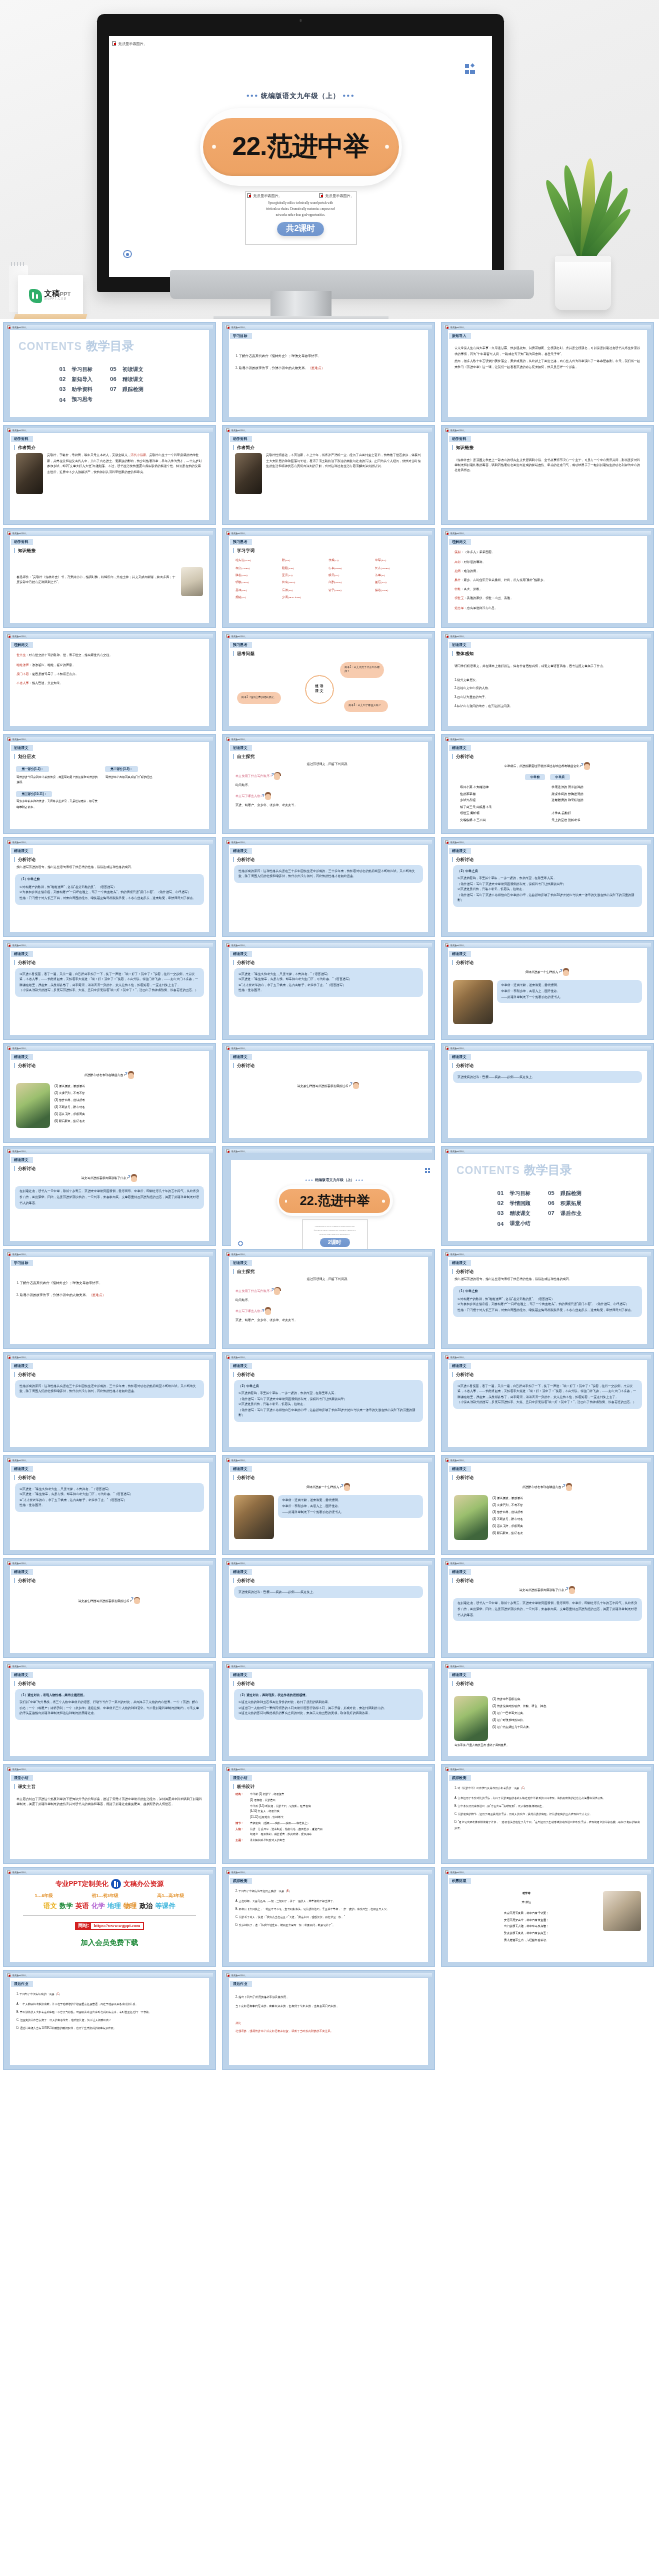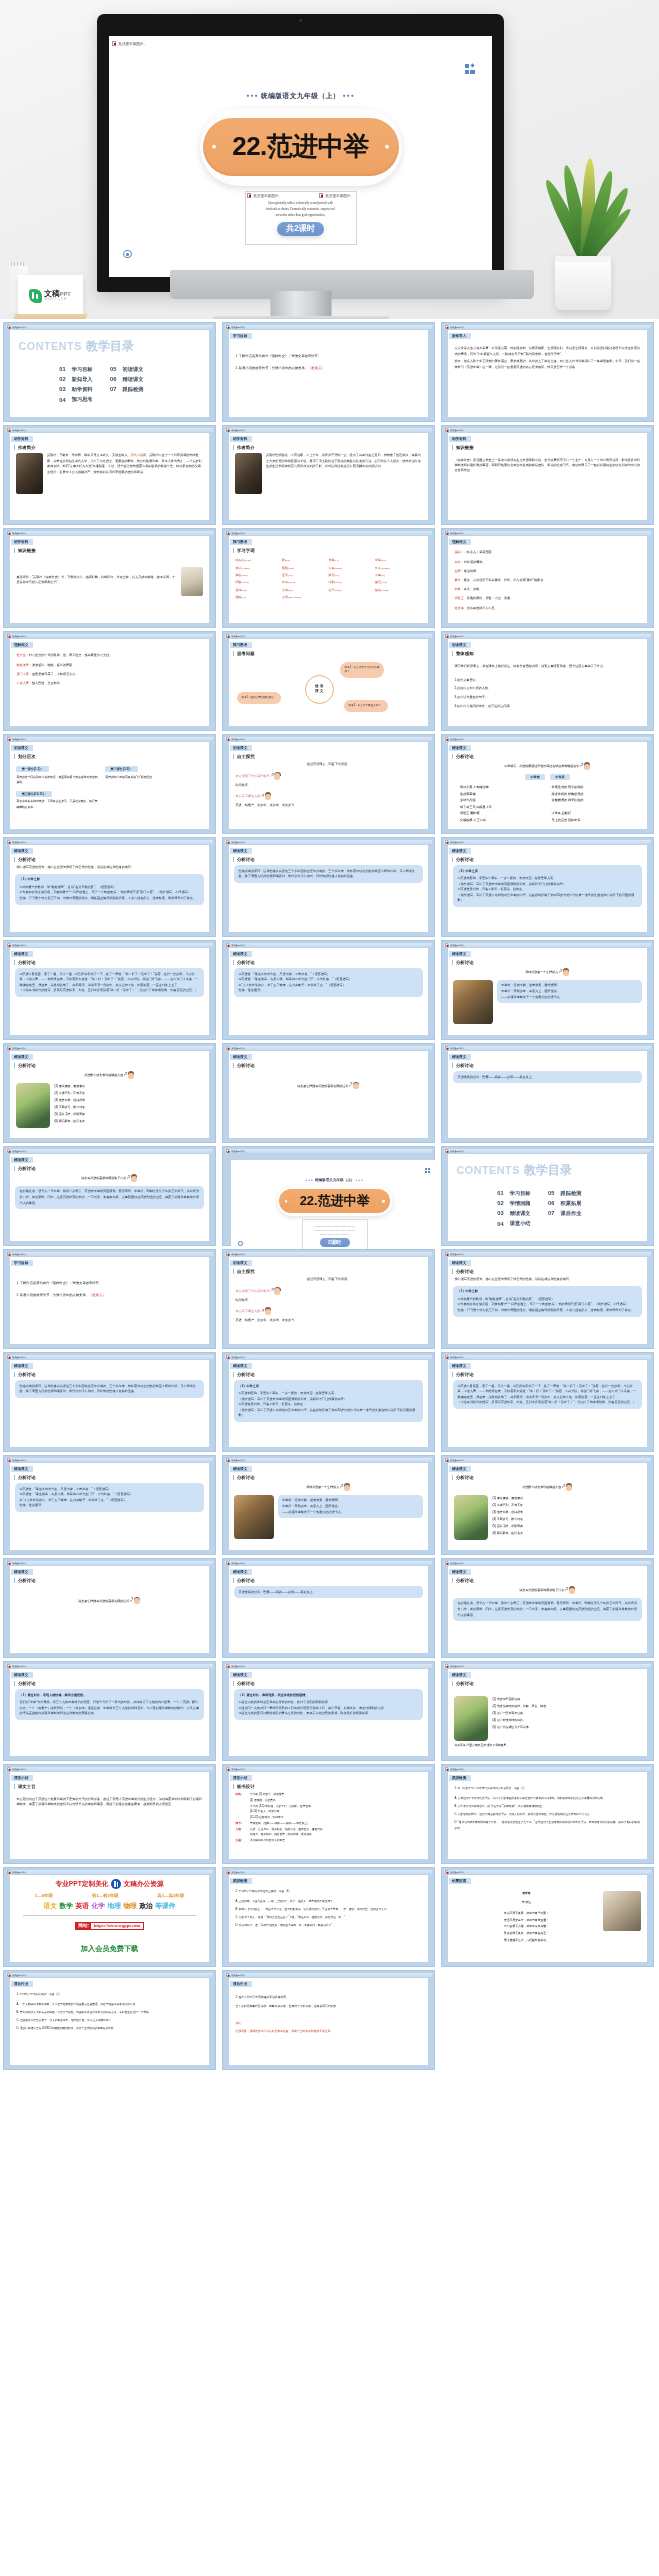--- a/index.html
+++ b/index.html
@@ -303,21 +303,21 @@
   .ad .l1 .r{color:#d31f1f;}
   .ad .mark{width:9.8px;height:9.8px;border-radius:50%;background:#1552b8;position:relative;flex:none;}
   .ad .mark::after{content:"";position:absolute;left:3.1px;top:2.1px;width:1.5px;height:5.7px;background:#fff;}
   .ad .mark::before{content:"";position:absolute;left:5.7px;top:3.1px;width:1.5px;height:4.6px;background:#fff;}
   .ad .l2{ display:flex;justify-content:space-around;margin-top:4.1px;font-size:4.4px;color:#e08a1e; }
   .ad .l3{ display:flex;justify-content:center;gap:2.6px;margin-top:4.1px;font-size:6.7px; }
   .ad .l4{ border-top:0.5px solid #ccc;margin:4.1px 7.2px 0;padding-top:3.6px; }
   .ad .url{ display:inline-flex;border:1px solid #d31f1f; }
   .ad .url .a{background:#d31f1f;color:#fff;font-size:4.6px;padding:0.5px 2.1px;}
   .ad .url .b{color:#d31f1f;font-size:4.6px;padding:0.5px 2.6px;font-family:"Liberation Serif","DejaVu Serif",serif;}
-  .ad .l5{ margin-top:14px;font-size:7.2px;color:#1f8a3a; }
+  .ad .l5{ margin-top:8px;font-size:7.2px;color:#1f8a3a; }
   .qicon{ width:7.7px;height:8.8px;position:relative;display:inline-block;vertical-align:middle; }
   .qicon .head{position:absolute;left:1px;top:1.5px;width:5.7px;height:6.2px;border-radius:50% 50% 45% 45%;background:#f2c9a8;}
   .qicon .hair{position:absolute;left:0.5px;top:0;width:6.7px;height:3.6px;border-radius:3.6px 3.6px 0 0;background:#8d5a3b;}
   .qicon .q{position:absolute;left:-2.1px;top:-0.5px;font-size:4.1px;color:#3a6fb5;font-weight:bold;}
 </style>
 </head>
 <body>
 
 <div class="hero">
 

